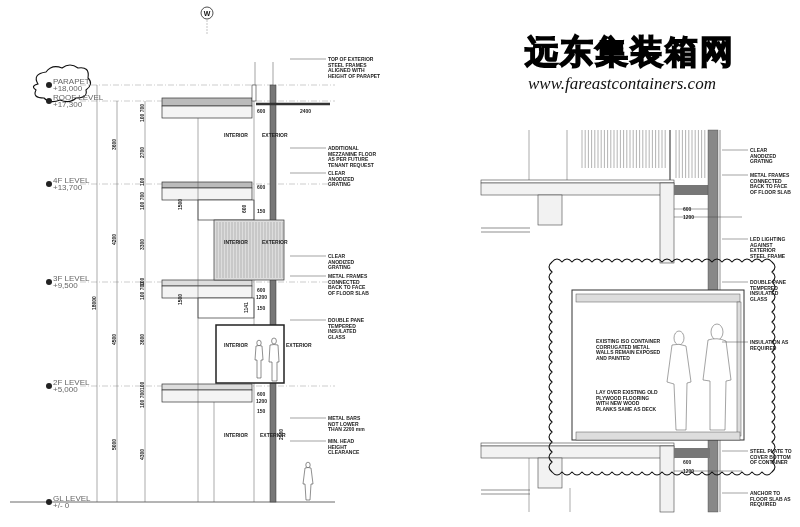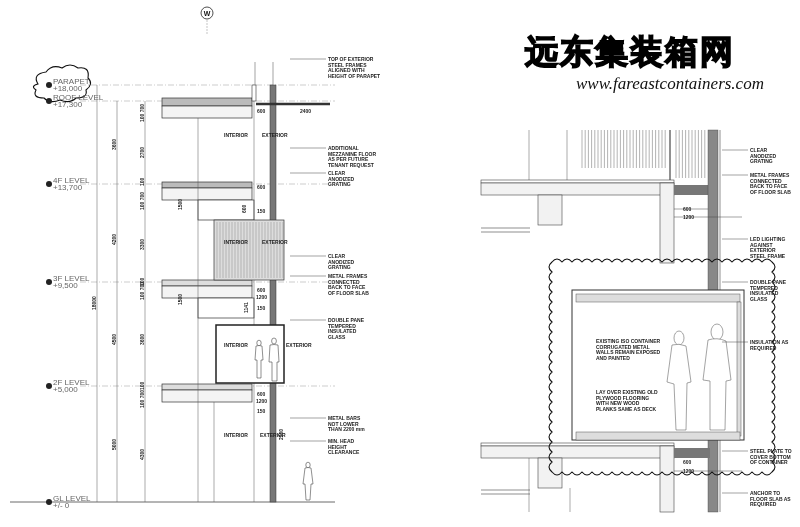--- a/index.html
+++ b/index.html
@@ -4,21 +4,21 @@
 <style>
   html, body { margin: 0; padding: 0; background: #ffffff; }
   body { width: 800px; height: 527px; position: relative; overflow: hidden; font-family: "Liberation Sans", sans-serif; }
   svg { position: absolute; left: 0; top: 0; }
   .t { font-family: "Liberation Sans", sans-serif; fill: #111; }
   .note { font-size: 5px; font-weight: bold; fill: #222; }
   .lvl { font-size: 8px; fill: #666; }
   .dim { font-size: 5px; font-weight: bold; fill: #222; }
   .room { font-size: 5px; font-weight: bold; fill: #222; }
   .brand-cn { position: absolute; left: 525px; top: 30px; font-family: "DejaVu Sans", sans-serif; font-weight: bold; font-size: 33px; letter-spacing: 2px; color: #fff; -webkit-text-stroke: 1.6px #000; }
-  .brand-url { position: absolute; left: 528px; top: 74px; font-family: "Liberation Serif", serif; font-style: italic; font-size: 17px; color: #111; margin-left: 48px; }
+  .brand-url { position: absolute; left: 528px; top: 74px; font-family: "Liberation Serif", serif; font-style: italic; font-size: 17px; color: #111; }
 </style>
 </head>
 <body>
 
 <div class="brand-cn">远东集装箱网</div>
 <div class="brand-url">www.fareastcontainers.com</div>
 
 <svg id="drawing" width="800" height="527" viewBox="0 0 800 527">
 
   <g>

